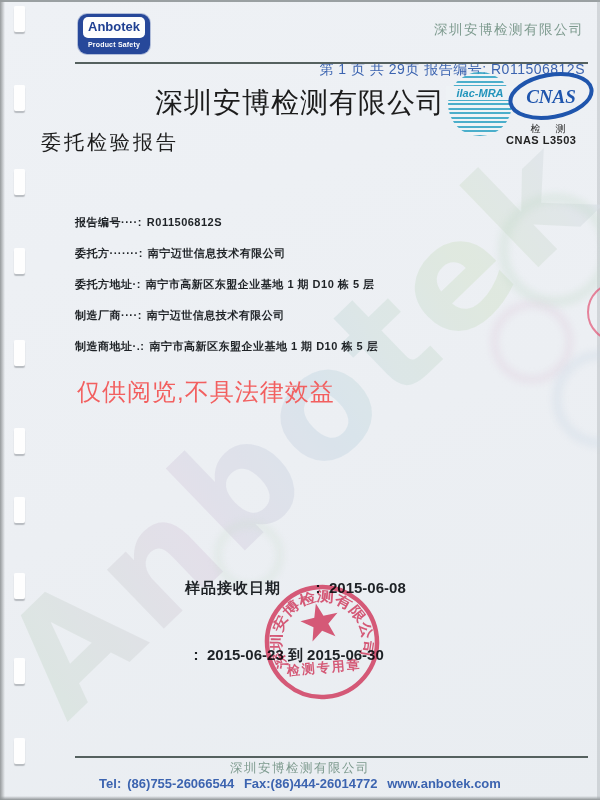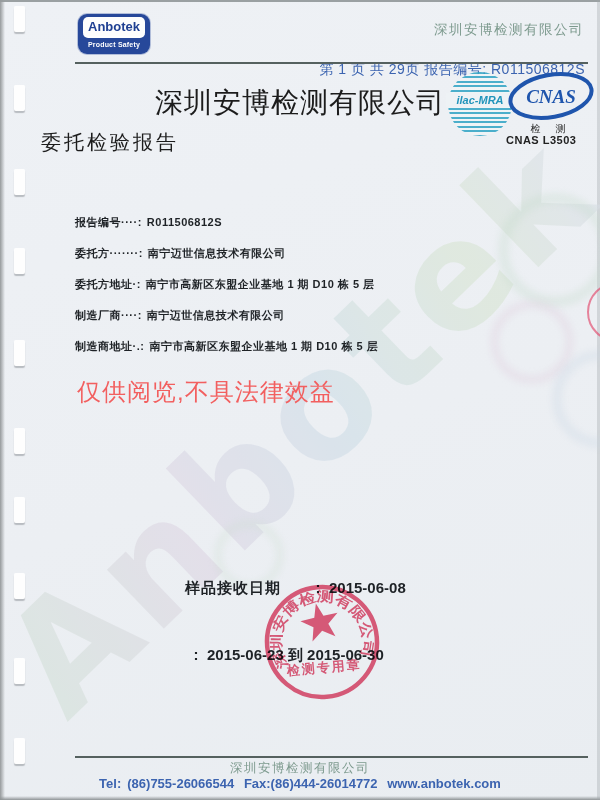--- a/index.html
+++ b/index.html
@@ -37,21 +37,21 @@
   .rule-header{top:62px;}
   .rule-footer{top:756px;}
   
   .title1{position:absolute;left:0;top:84px;width:600px;text-align:center;font-size:28px;color:#1c1c1c;
         font-family:"Liberation Serif","DejaVu Serif",serif;letter-spacing:1px;z-index:2;}
   .title2{position:absolute;left:0;top:129px;width:600px;text-align:left;font-size:20px;color:#1c1c1c;
         font-family:"Liberation Serif","DejaVu Serif",serif;letter-spacing:3px;z-index:2;padding-left:41px;}
   
   .ilac{position:absolute;left:448px;top:72px;width:64px;height:64px;border-radius:50%;z-index:3;
         background:repeating-linear-gradient(to bottom,rgba(47,163,196,.85) 0 2px,rgba(240,244,246,.95) 2px 4.5px);}
-  .ilac-band{position:absolute;left:-2px;top:21px;width:68px;height:14px;background:#eef2f5;
+  .ilac-band{position:absolute;left:-2px;top:14px;width:68px;height:14px;background:#eef2f5;
         display:flex;align-items:center;justify-content:center;
         color:#2194bb;font-weight:bold;font-size:11px;font-style:italic;}
   .cnas{position:absolute;left:506px;top:71px;z-index:3;}
   .cnas-type{position:absolute;left:506px;top:122px;width:90px;text-align:center;font-size:10px;
         letter-spacing:6px;color:#2a2a2a;font-weight:normal;z-index:3;}
   .cnas-code{position:absolute;left:506px;top:134px;width:90px;text-align:left;font-size:11px;
         color:#222;font-weight:bold;z-index:3;letter-spacing:.5px;}
   
   .fields{position:absolute;left:75px;top:215px;z-index:2;}
   .field{height:31px;font-size:11px;color:#1e2226;font-weight:700;letter-spacing:.5px;white-space:nowrap;}

